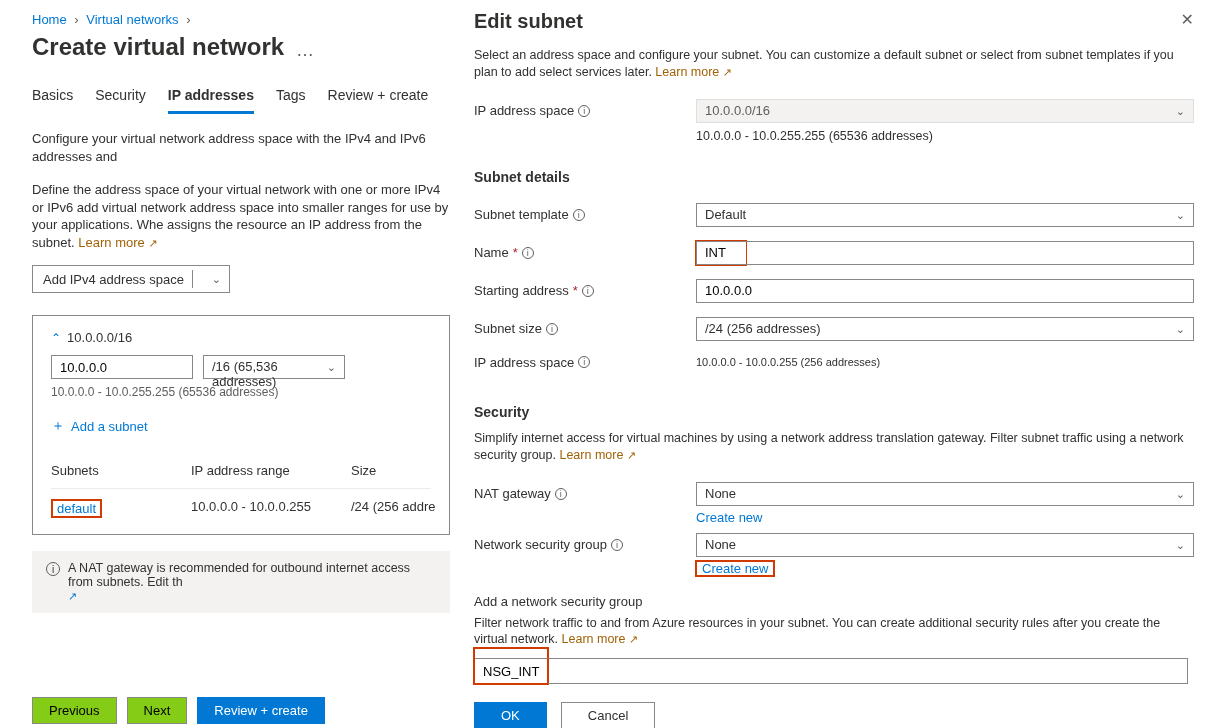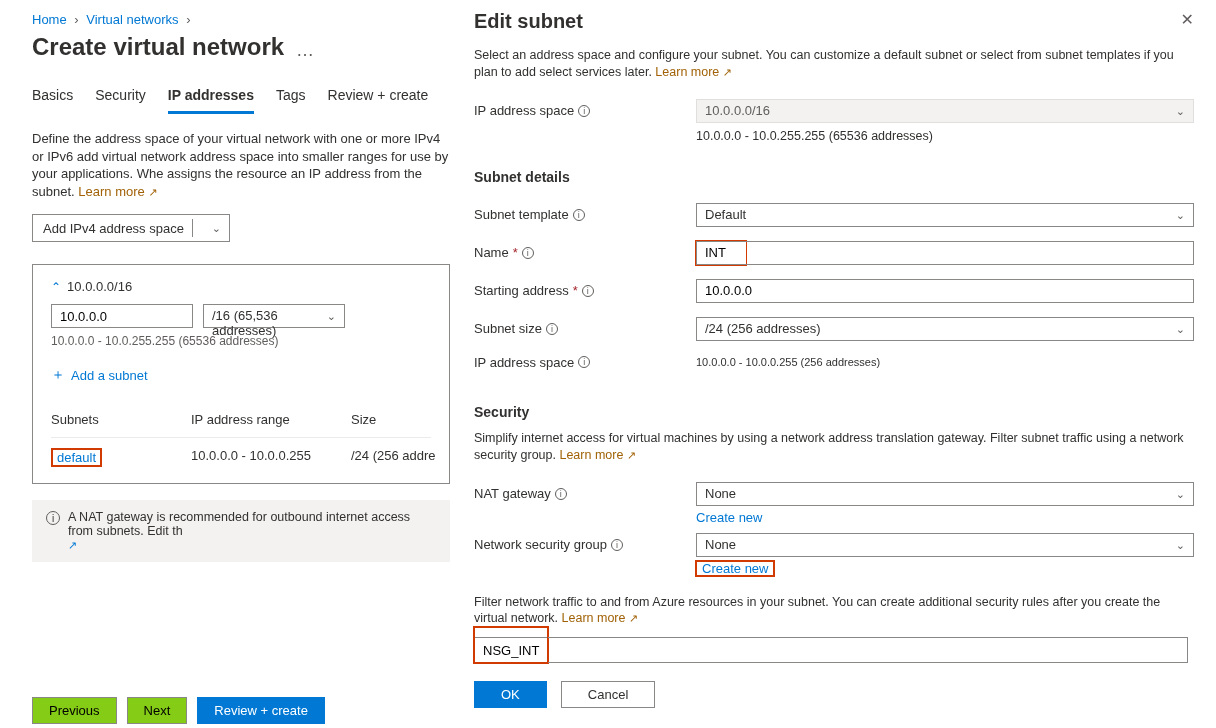--- a/index.html
+++ b/index.html
@@ -174,20 +174,21 @@
   </div>
 
   <div class="tabs">
     <div class="tab">Basics</div>
     <div class="tab">Security</div>
     <div class="tab active">IP addresses</div>
     <div class="tab">Tags</div>
     <div class="tab">Review + create</div>
   </div>
 
+  <p class="info-para">Configure your virtual network address space with the IPv4 and IPv6 addresses and</p>
   <p class="info-para">
     <span>Define the address space of your virtual network with one or more IPv4 or IPv6 add virtual network address space into smaller ranges for use by your applications. Whe assigns the resource an IP address from the subnet.</span>
     <a class="info-link" href="#">
       <span>Learn more</span> <span class="ext-link-icon">↗</span>
     </a>
   </p>
 
   <div class="dropdown-btn">
     <span>Add IPv4 address space</span>
     <span class="sep"></span>
@@ -365,20 +366,21 @@
         <span>None</span>
         <span class="chev-r">⌄</span>
       </div>
     </div>
   </div>
   <div class="sub-link-row">
     <span class="sub-link red-outline" style="padding:0 6px">Create new</span>
   </div>
 
   <div class="nsg-block">
+    <div class="nsg-title">Add a network security group</div>
     <div class="nsg-desc">
       <span>Filter network traffic to and from Azure resources in your subnet. You can create additional security rules after you create the virtual network.</span>
       <a class="info-link" href="#">
         <span>Learn more</span> <span class="ext-link-icon">↗</span>
       </a>
     </div>
     <div style="display:flex">
       <span class="red-outline" style="display:inline-block;">
         <input class="nsg-input" style="width: 74px; margin-top: 10px; border-right: none;" value="NSG_INT">
       </span>

